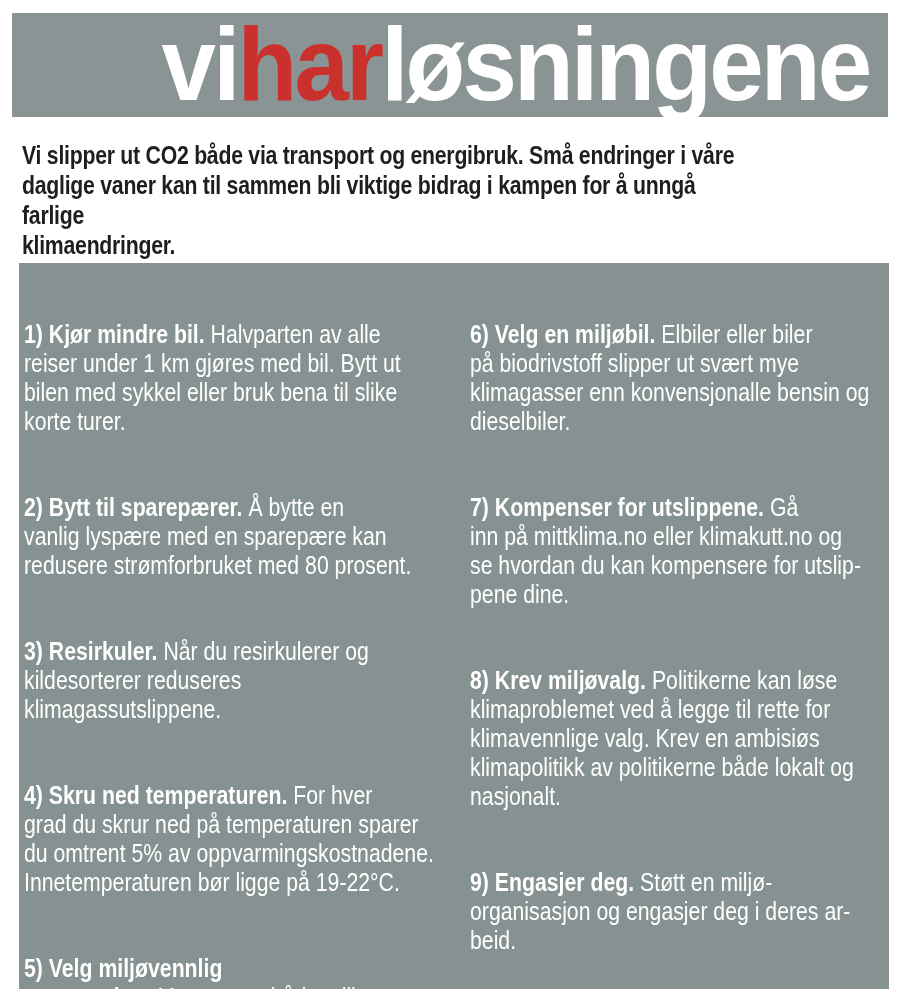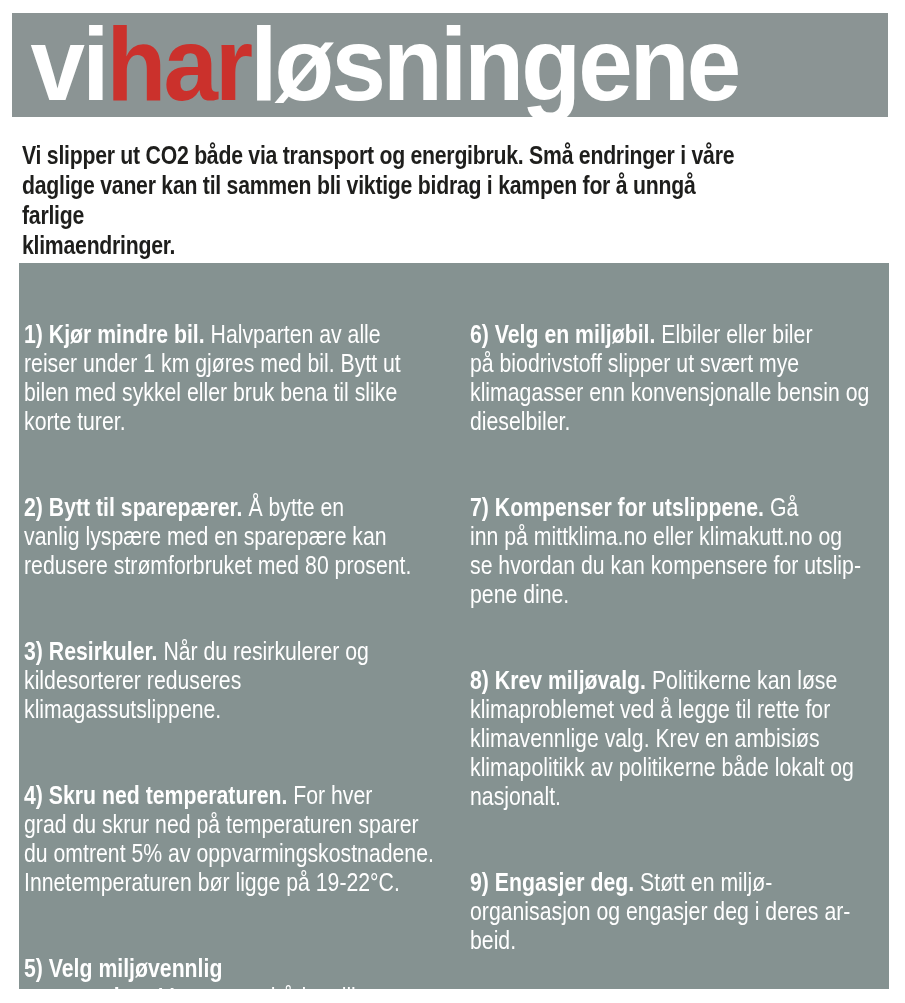--- a/index.html
+++ b/index.html
@@ -16,21 +16,21 @@
   
   .banner {
     position: absolute;
     left: 12px;
     top: 13px;
     width: 876px;
     height: 104px;
     background: #8b9494;
     display: flex;
     align-items: center;
-    justify-content: flex-start;
+    justify-content: flex-end;
   }
   .banner h1 {
     margin: 0;
     font-size: 103px;
     font-weight: bold;
     line-height: 100px;
     letter-spacing: -3px;
     white-space: nowrap;
     transform: scaleX(0.95);
   }

